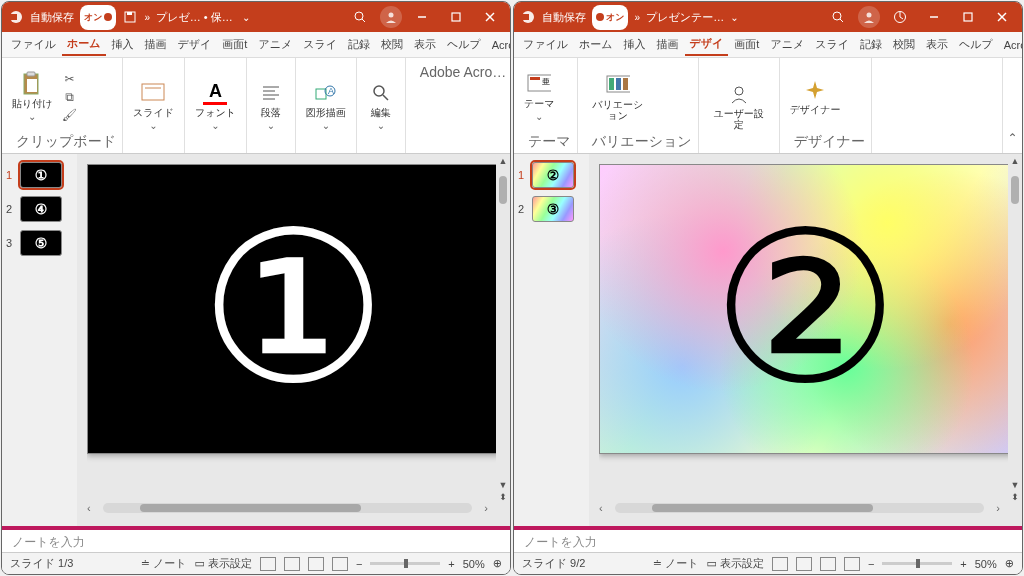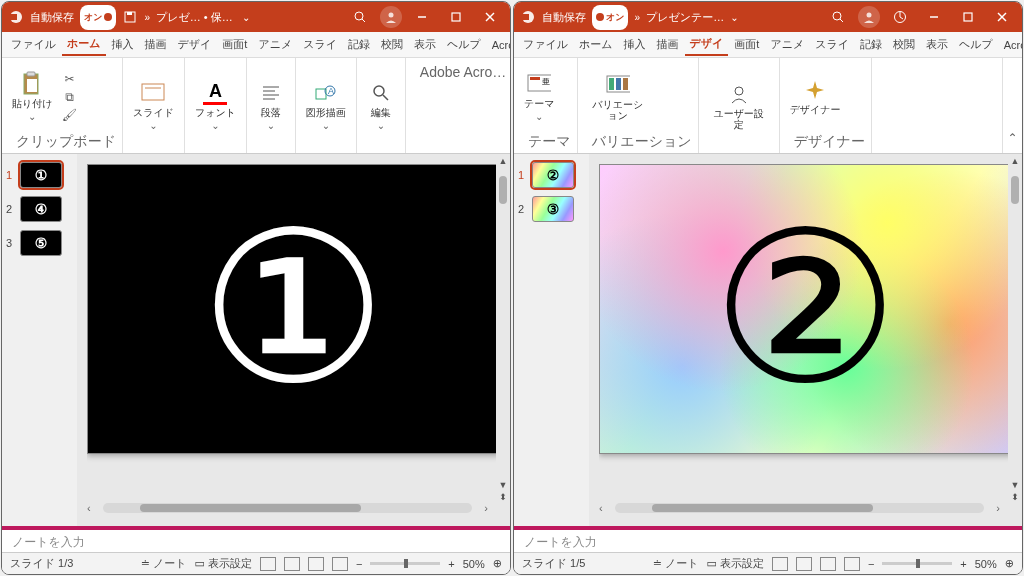--- a/index.html
+++ b/index.html
@@ -481,21 +481,21 @@
       <div class="vscroll-thumb"></div>
       <div style="flex:1"></div>
       <span class="arr">▼</span>
       <span class="arr" style="margin-top:2px">⬍</span>
     </div>
   </div>
 
   <div class="notes">ノートを入力</div>
 
   <div class="statusbar">
-    <span>スライド 1/5</span>
+    <span>スライド 9/2</span>
     <span class="sep"></span>
     <span>≐ <span>ノート</span></span>
     <span>▭ <span>表示設定</span></span>
     <span class="view-btn"></span>
     <span class="view-btn"></span>
     <span class="view-btn"></span>
     <span class="view-btn"></span>
     <span>−</span>
     <div class="zoom-slider"></div>
     <span>+</span>

